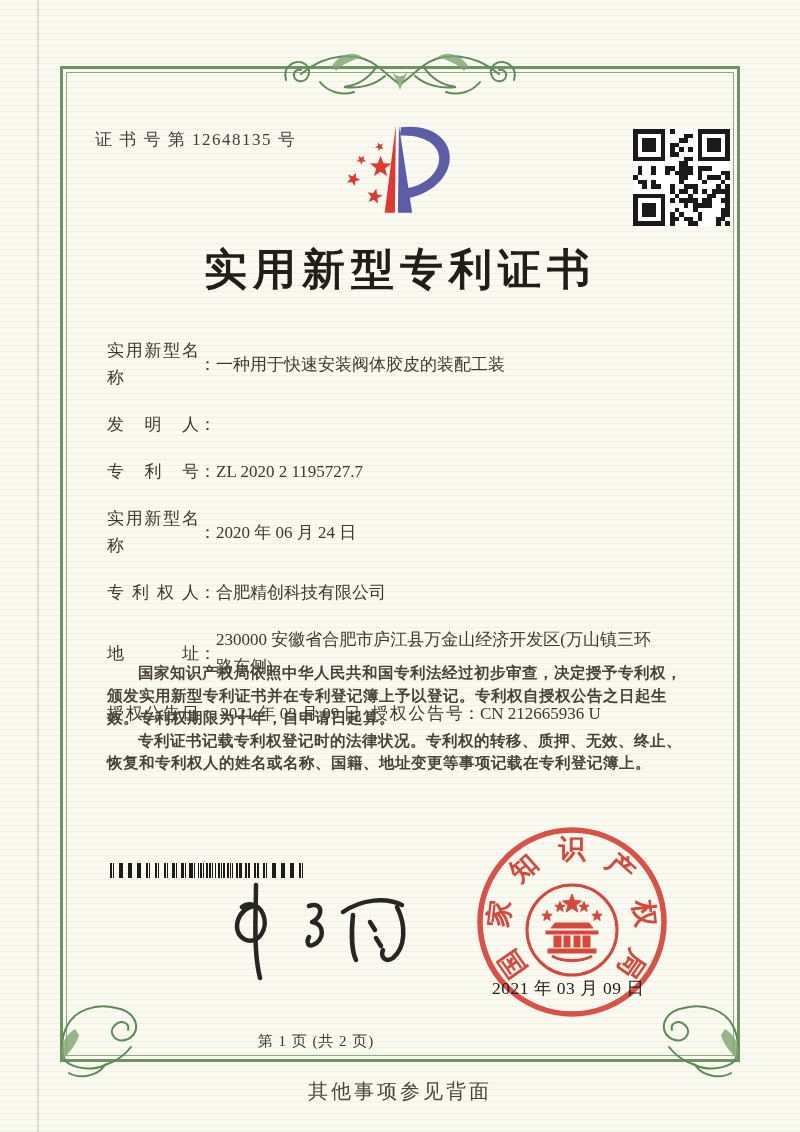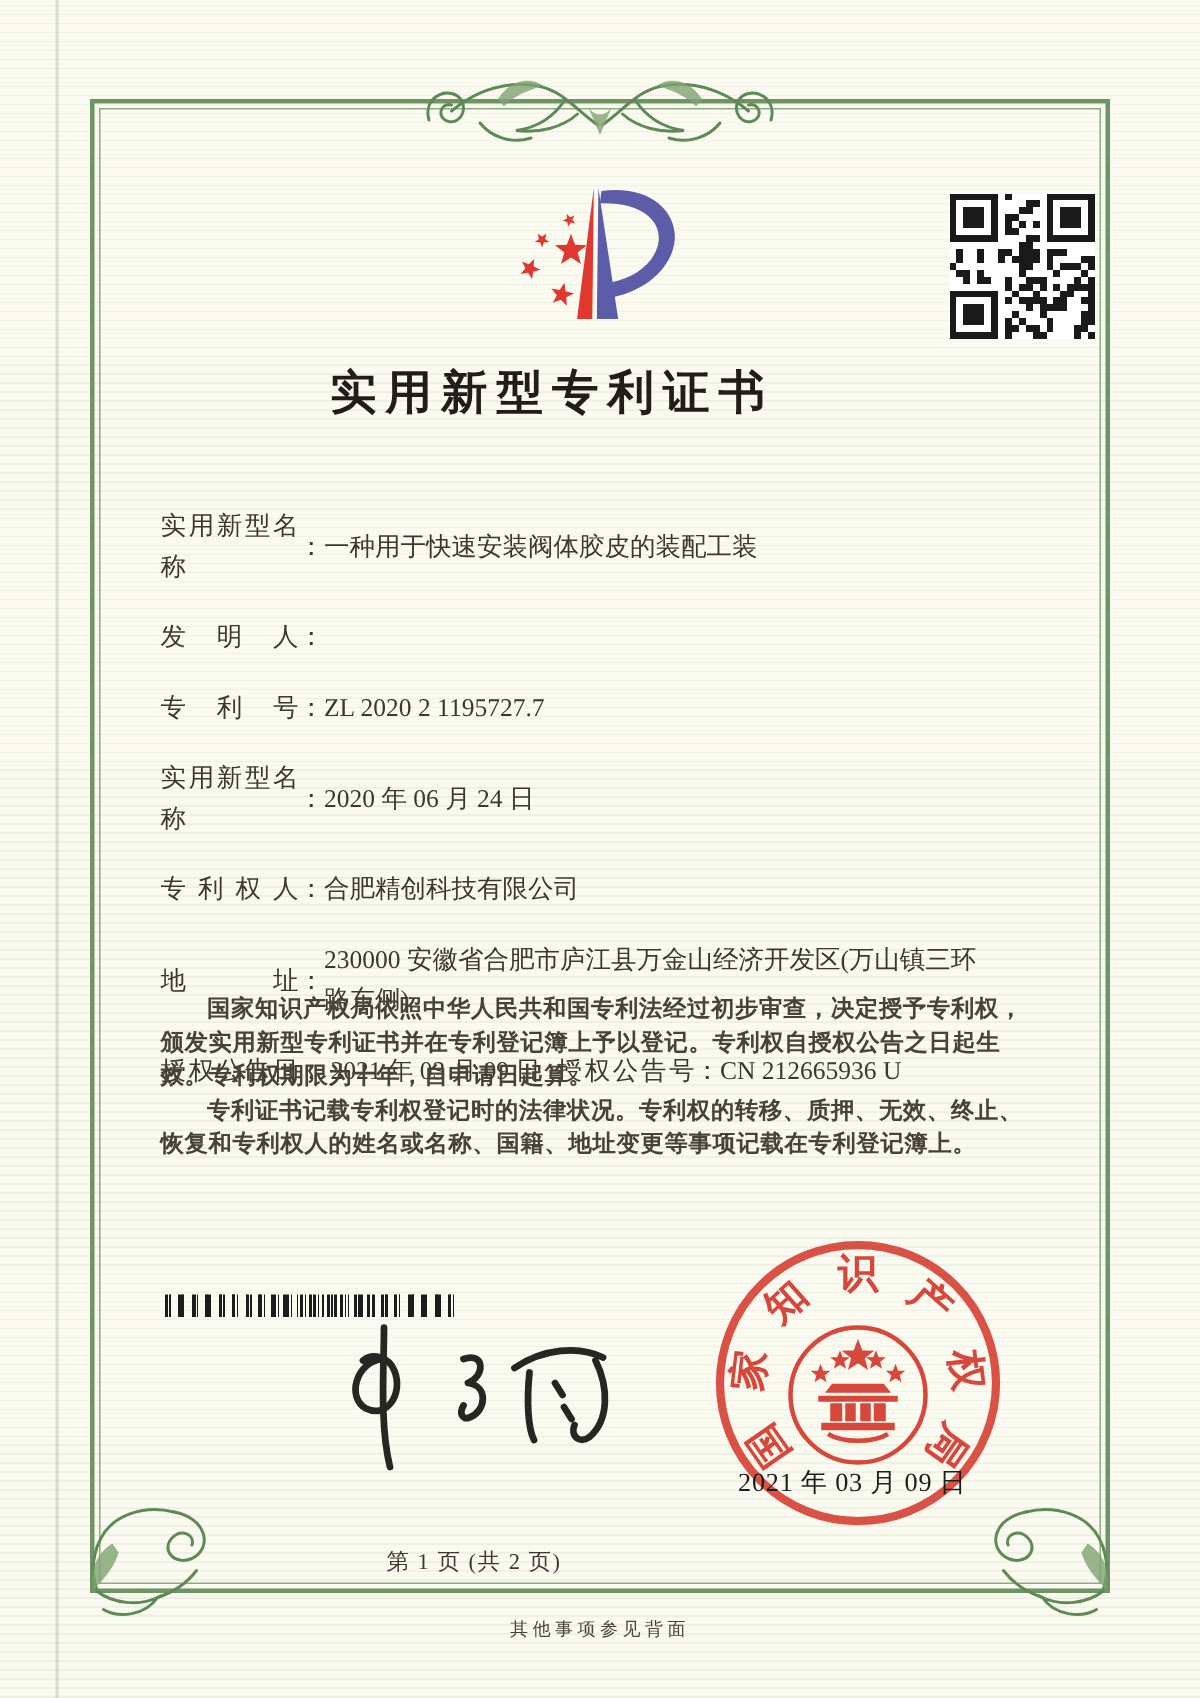--- a/index.html
+++ b/index.html
@@ -7,21 +7,21 @@
        font-family:"Liberation Serif","DejaVu Serif",serif;}
   .page{position:absolute;inset:0;background-color:#fbfaf0;
     background-image:repeating-linear-gradient(0deg,rgba(150,180,138,0.13) 0px,rgba(150,180,138,0.13) 1px,transparent 1px,transparent 6px);}
   .edge-line{position:absolute;left:37px;top:0;width:2px;height:1132px;background:rgba(130,150,120,0.28);}
   .border-outer{position:absolute;left:60px;top:66px;width:680px;height:996px;border:3px solid #6f9464;box-sizing:border-box;}
   .border-inner{position:absolute;inset:3px;border:1px solid #8aab7e;}
   .abs{position:absolute;}
   .cert-no{left:95px;top:128px;font-size:17px;letter-spacing:1.5px;color:#3f3f38;}
   .qr-box{left:633px;top:129px;width:97px;height:97px;background:#fff;}
   .logo-box{left:338px;top:113px;width:132px;height:112px;}
-  .title{left:0;top:241px;width:736px;text-align:center;font-size:31px;font-weight:700;
+  .title{left:0;top:241px;width:800px;text-align:center;font-size:43px;font-weight:700;
          letter-spacing:6px;color:#211d18;}
   .fields{left:107px;top:337px;width:560px;font-size:17px;color:#3a382f;}
   .frow{line-height:27px;margin-bottom:20px;display:flex;align-items:center;}
   .flabel{display:inline-block;width:92px;text-align:justify;text-align-last:justify;flex:0 0 92px;}
   .fcolon{flex:0 0 16px;}
   .fvalue{flex:1;max-width:452px;}
   .grant-row{position:relative;line-height:27px;}
   .grant-pair2{position:absolute;left:264px;top:0;display:flex;}
   .grant-pair2 .flabel{width:92px;flex:0 0 92px;}
   .paras{left:107px;top:662px;width:588px;font-size:15.5px;line-height:22.5px;color:#49423a;}
@@ -30,21 +30,21 @@
     background-image:
       repeating-linear-gradient(90deg,#1c1c1c 0 2px,transparent 2px 3px,#1c1c1c 3px 4px,transparent 4px 9px),
       repeating-linear-gradient(90deg,transparent 0 3px,#1c1c1c 3px 4px,transparent 4px 11px,#1c1c1c 11px 13px,transparent 13px 17px);}
   .officer{left:110px;top:903px;font-size:18px;color:#2c2c28;
            font-family:"Liberation Sans","DejaVu Sans",sans-serif;}
   .officer div{margin-bottom:12px;letter-spacing:3px;}
   .signature-box{left:225px;top:880px;width:195px;height:110px;}
   .seal-box{left:474px;top:824px;width:196px;height:196px;opacity:0.92;}
   .seal-date{left:492px;top:976px;font-size:17.5px;letter-spacing:0.5px;color:#1d1d1b;z-index:6;}
   .page-num{left:0;top:1032px;width:632px;text-align:center;font-size:15px;color:#3c3a32;letter-spacing:1px;}
-  .back-note{left:0;top:1078px;width:800px;text-align:center;font-size:12px;color:#4a443c;letter-spacing:3px;}
+  .back-note{left:0;top:1078px;width:800px;text-align:center;font-size:20px;color:#4a443c;letter-spacing:3px;}
   .orn{stroke:#5d8a57;fill:none;stroke-width:2;stroke-linecap:round;}
   .orn-fill{fill:#7fa372;stroke:none;opacity:0.8;}
   svg{display:block;}
 </style>
 </head>
 <body>
 
 <div class="page">
   <div class="edge-line"></div>
   <div class="border-outer">
@@ -73,20 +73,21 @@
   <svg class="abs" style="left:646px;top:998px" width="110" height="86" viewBox="0 0 110 86">
     <g transform="translate(110,0) scale(-1,1)">
       <path class="orn" d="M72,10 C94,14 98,34 84,41 C72,46 63,35 71,27 C77,21 86,25 84,32"></path>
       <path class="orn" d="M72,10 C52,5 31,12 23,28 C17,40 17,52 21,63"></path>
       <path class="orn-fill" d="M31,31 C21,37 15,49 19,61 C27,53 33,45 35,37 Z"></path>
       <path class="orn" d="M21,63 C31,71 49,73 61,67 C53,79 35,81 25,75"></path>
       <path class="orn" d="M61,67 C73,63 81,57 87,49"></path>
     </g>
   </svg>
 
+  <div class="abs cert-no">证 书 号 第 12648135 号</div>
 
   <svg class="abs logo-box" viewBox="0 0 130 110">
     <path fill="#e0372e" d="M57,12 L46,98 L56,98 Z"></path>
     <path fill="#5c5ca8" d="M60,12 L59,98 L73,98 Z"></path>
     <path fill="#5c5ca8" d="M62,14 C98,9 117,33 108,55 C101,72 84,81 68,84 L68,74 C83,71 95,63 99,50 C103,35 90,21 61,22 Z"></path>
     <g id="logo-stars" fill="#e0372e">
         <polygon points="42.0,42.0 44.7,49.3 52.5,49.6 46.4,54.4 48.5,61.9 42.0,57.6 35.5,61.9 37.6,54.4 31.5,49.6 39.3,49.3"></polygon>
         <polygon points="37.7,74.2 38.5,79.8 44.0,81.2 38.9,83.7 39.3,89.3 35.3,85.3 30.1,87.4 32.7,82.4 29.1,78.0 34.6,78.9"></polygon>
         <polygon points="17.8,58.6 17.5,63.5 22.0,65.7 17.2,67.0 16.5,71.8 13.8,67.7 8.9,68.5 12.1,64.7 9.8,60.3 14.4,62.1"></polygon>
         <polygon points="25.9,42.0 25.0,45.4 27.8,47.5 24.2,47.7 23.0,51.0 21.8,47.7 18.2,47.5 21.0,45.4 20.1,42.0 23.0,43.9"></polygon>

